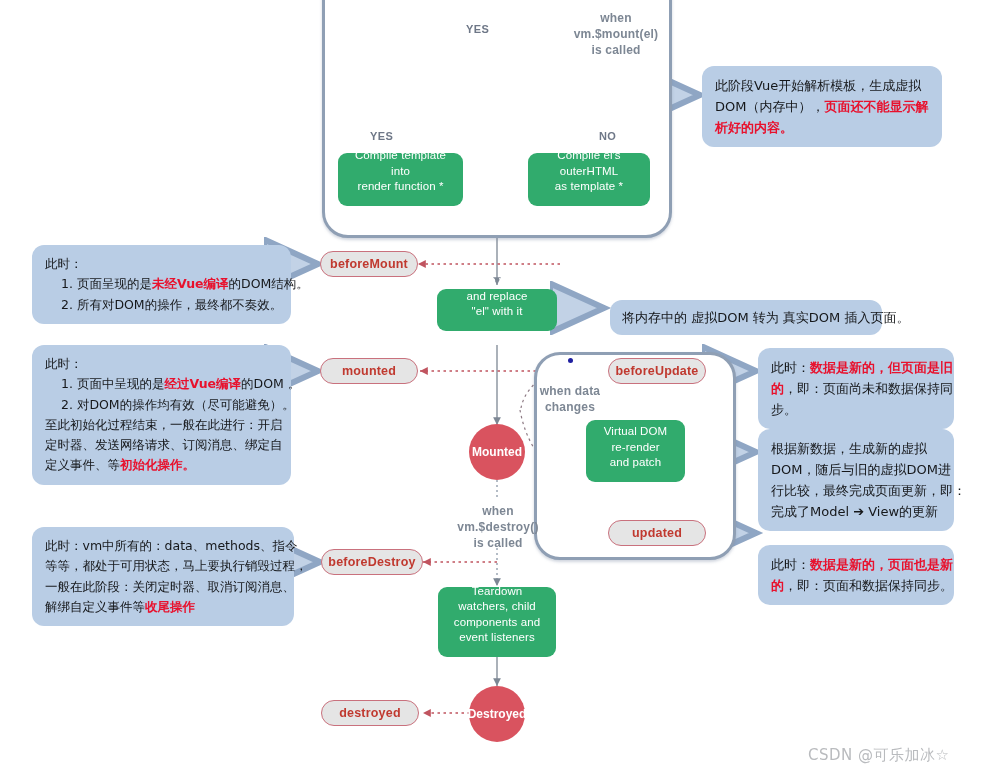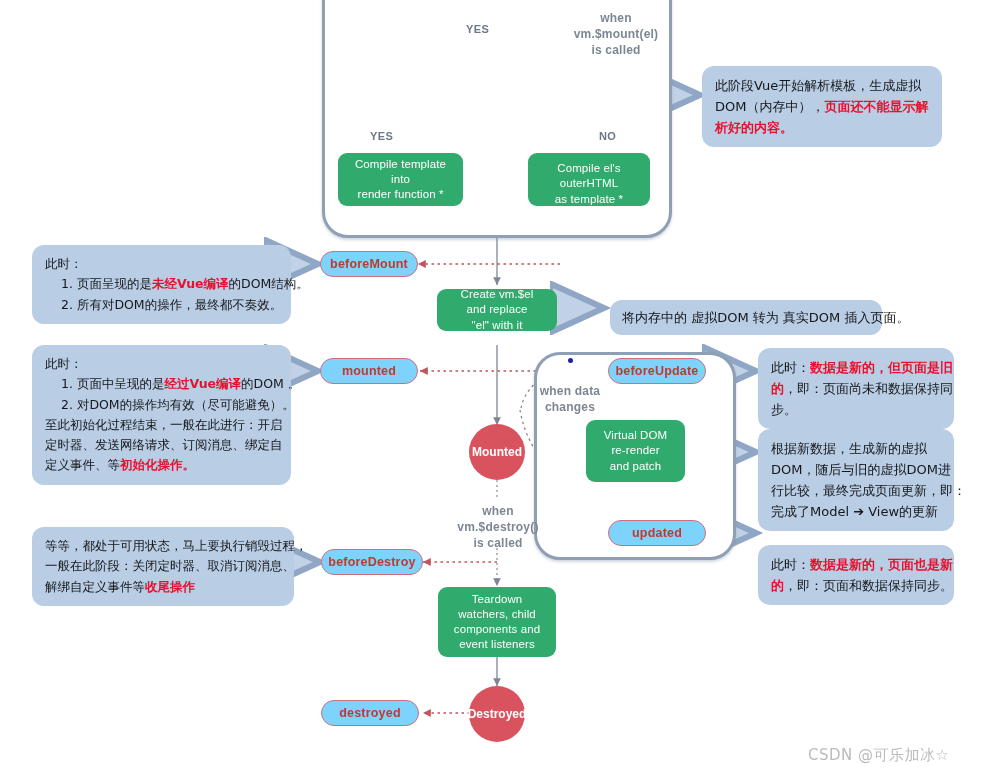--- a/index.html
+++ b/index.html
@@ -22,46 +22,46 @@
     border-radius:26px;
     background:#ffffff;
     box-shadow:0 2px 3px rgba(120,135,160,.35);
   }
 
   
   .green{
     background:#31ab6d;
     border-radius:9px;
     color:#ffffff;
-    display:flex;align-items:center;justify-content:center;
+    display:flex;align-items:flex-end;justify-content:center;
     text-align:center;
     font-size:11.5px;
     line-height:1.32;
     letter-spacing:.1px;
-    padding:0 6px;
+    padding:12px 6px;
   }
   .diamond-label{
     position:absolute;left:0;top:0;width:100%;height:100%;
     display:flex;align-items:center;justify-content:center;
     text-align:center;color:#ffffff;font-size:11px;line-height:1.3;
     pointer-events:none;
   }
 
   
   .circle{
     background:#d9535f;
     border-radius:50%;
     color:#ffffff;
     display:flex;align-items:center;justify-content:center;
     font-weight:bold;font-size:12px;text-align:center;
   }
 
   
   .pill{
-    background:#7dd3fc;
+    background:#e5e5e5;
     border:1.6px solid #c9717d;
     border-radius:13px;
     color:#c0392f;
     font-weight:bold;
     font-size:12.5px;
     display:flex;align-items:center;justify-content:center;
     letter-spacing:.2px;
   }
 
   
@@ -289,20 +289,21 @@
   <div class="node callout" style="left:32px;top:337px;width:259px;font-size:12.5px;">
       <span class="ln"><span>此时：</span></span>
       <span class="ln ind"><span>1. 页面中呈现的是</span><span class="hl">经过Vue编译</span><span>的DOM 。</span></span>
       <span class="ln ind"><span>2. 对DOM的操作均有效（尽可能避免）。</span></span>
       <span class="ln"><span>至此初始化过程结束，一般在此进行：开启</span></span>
       <span class="ln"><span>定时器、发送网络请求、订阅消息、绑定自</span></span>
       <span class="ln"><span>定义事件、等</span><span class="hl">初始化操作。</span></span>
     </div>
 
   <div class="node callout" style="left:32px;top:519px;width:262px;font-size:12.5px;">
+      <span class="ln"><span>此时：vm中所有的：data、methods、指令</span></span>
       <span class="ln"><span>等等，都处于可用状态，马上要执行销毁过程，</span></span>
       <span class="ln"><span>一般在此阶段：关闭定时器、取消订阅消息、</span></span>
       <span class="ln"><span>解绑自定义事件等</span><span class="hl">收尾操作</span></span>
     </div>
 
   <div class="node callout" style="left:610px;top:292px;width:272px;font-size:13px;padding:7px 12px;">
       <span class="ln"><span>将内存中的 虚拟DOM 转为 真实DOM 插入页面。</span></span>
     </div>
 
   <div class="node callout" style="left:758px;top:340px;width:196px;">

